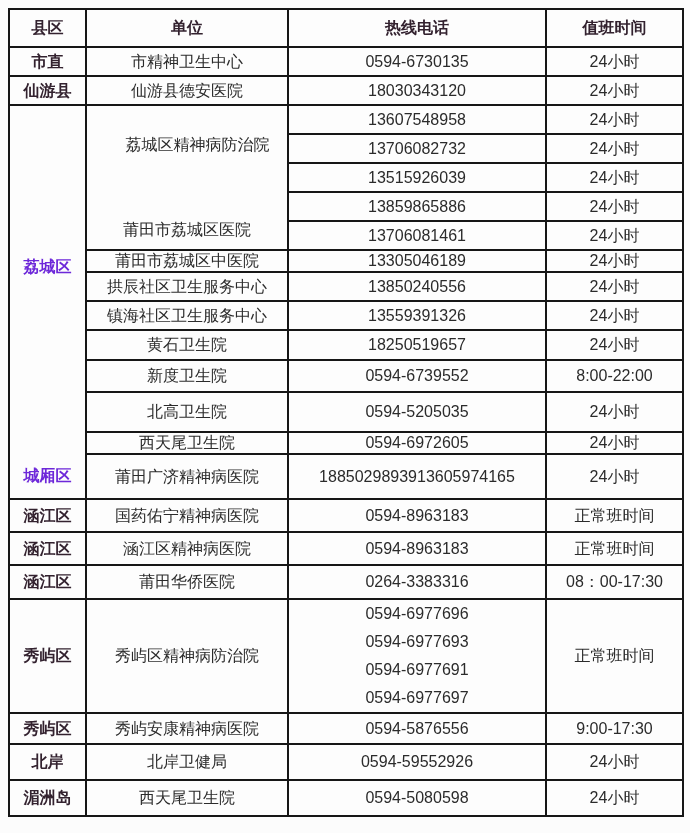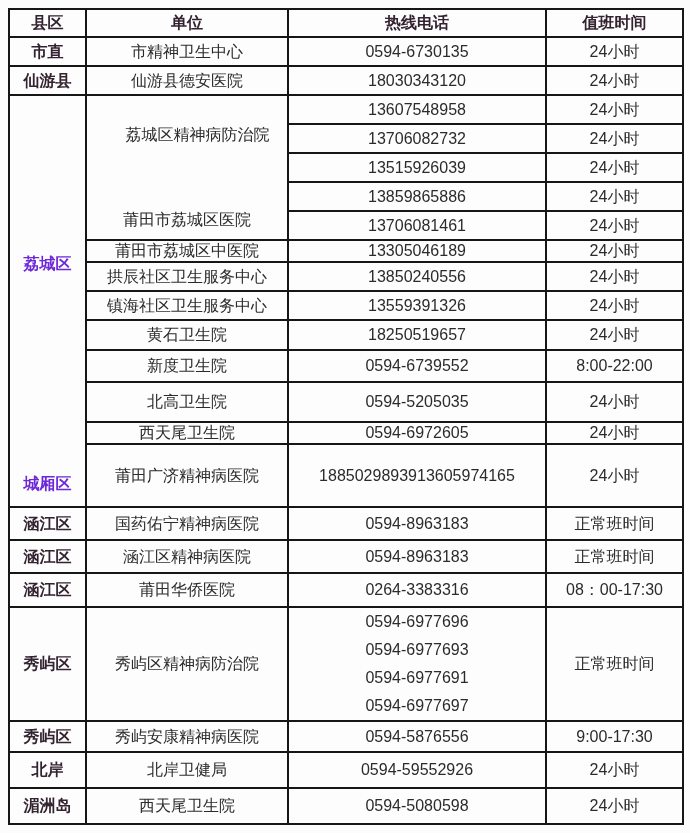--- a/index.html
+++ b/index.html
@@ -64,21 +64,21 @@
 
 <table class="hotline">
   <colgroup>
     <col style="width:77px">
     <col style="width:202px">
     <col style="width:258px">
     <col style="width:137px">
   </colgroup>
 
   <tbody>
-      <tr style="height:28px">
+      <tr style="height:38px">
     <th>县区</th>
     <th>单位</th>
     <th>热线电话</th>
     <th>值班时间</th>
   </tr>
 
   <tr style="height:29px">
     <td class="district">市直</td>
     <td>市精神卫生中心</td>
     <td>0594-6730135</td>
@@ -160,21 +160,21 @@
     <td>0594-5205035</td>
     <td>24小时</td>
   </tr>
 
   <tr style="height:21px">
     <td>西天尾卫生院</td>
     <td>0594-6972605</td>
     <td>24小时</td>
   </tr>
 
-  <tr style="height:63px">
+  <tr style="height:45px">
     <td>莆田广济精神病医院</td>
     <td>1885029893913605974165</td>
     <td>24小时</td>
   </tr>
 
   <tr style="height:33px">
     <td class="district">涵江区</td>
     <td>国药佑宁精神病医院</td>
     <td>0594-8963183</td>
     <td>正常班时间</td>

